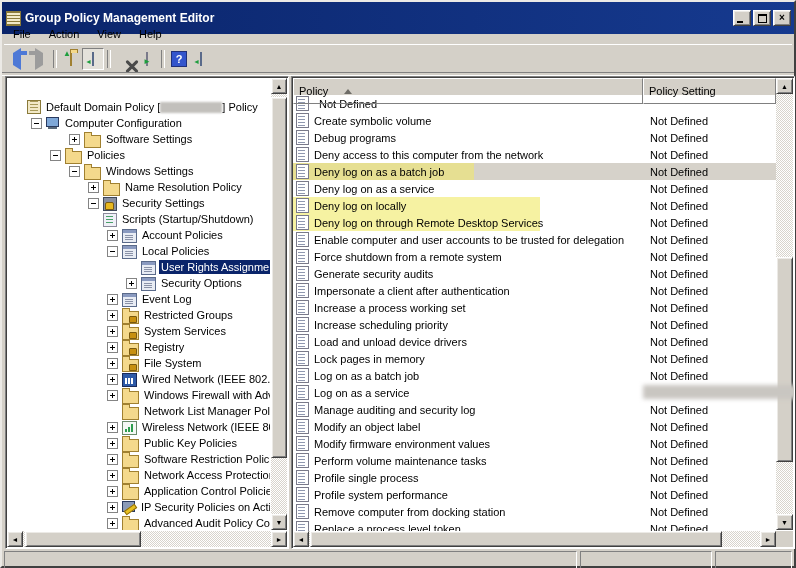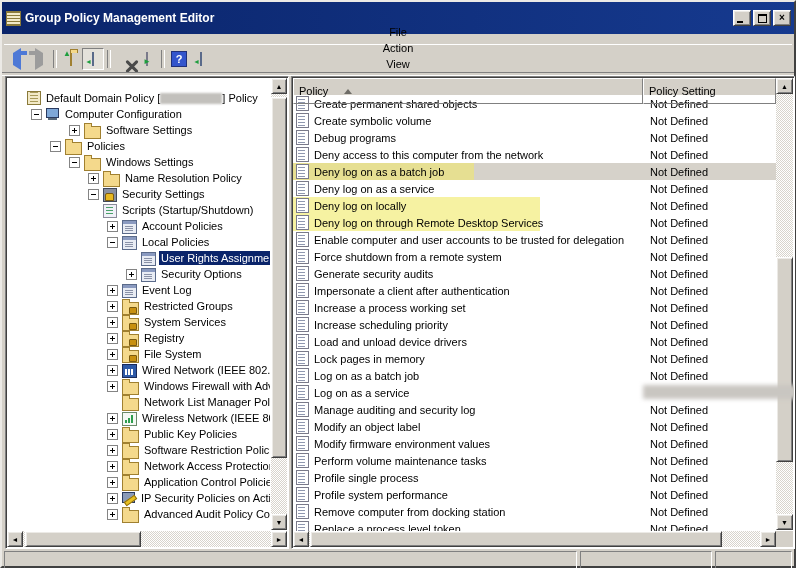--- a/index.html
+++ b/index.html
@@ -16,21 +16,21 @@
   .title-text{color:#fff;font-weight:bold;font-size:12px;white-space:nowrap;}
   .win-btns{margin-left:auto;display:flex;gap:2px;}
   .wbtn{width:16px;height:14px;background:#D4D0C8;border:1px solid;border-color:#fff #404040 #404040 #fff;
         box-shadow:inset 1px 1px 0 #ECEAE6,inset -1px -1px 0 #808080;position:relative;
         display:flex;align-items:center;justify-content:center;font-size:10px;font-weight:bold;line-height:1;}
   .wbtn .minbar{position:absolute;left:3px;bottom:2px;width:6px;height:2px;background:#000;}
   .wbtn .maxbox{width:7px;height:6px;border:1px solid #000;border-top-width:2px;}
 
   
   .menubar{position:absolute;left:2px;top:22px;right:2px;height:20px;display:flex;align-items:center;
-           border-bottom:1px solid #fff;flex-direction:column;}
+           border-bottom:1px solid #fff;}
   .menu-item{padding:2px 9px;}
 
   
   .toolbar{position:absolute;left:2px;top:43px;right:2px;height:27px;display:flex;align-items:center;padding-left:2px;}
   .tbtn{width:22px;height:22px;display:flex;align-items:center;justify-content:center;position:relative;flex:none;}
   .tbtn.pressed{border:1px solid;border-color:#808080 #fff #fff #808080;background:#E4E1DA;width:20px;height:20px;}
   .tsep{width:2px;height:18px;border-left:1px solid #808080;border-right:1px solid #fff;margin:0 3px;flex:none;}
   .etch-h{position:absolute;left:0;right:0;top:70px;height:2px;border-top:1px solid #808080;border-bottom:1px solid #fff;}
 
   
@@ -57,21 +57,21 @@
 
   
   .main{position:absolute;left:3px;top:74px;width:790px;height:473px;display:flex;}
   .pane{background:#fff;border:1px solid;border-color:#808080 #fff #fff #808080;
         box-shadow:inset 1px 1px 0 #404040;position:relative;box-sizing:border-box;overflow:hidden;}
   .tree-pane{width:284px;flex:none;}
   .splitter{width:2px;flex:none;background:#D4D0C8;}
   .list-pane{flex:1;}
 
   
-  .tree-view{position:absolute;left:2px;top:2px;right:18px;bottom:18px;overflow:hidden;padding-top:11px;}
+  .tree-view{position:absolute;left:2px;top:2px;right:18px;bottom:18px;overflow:hidden;padding-top:20px;}
   .trow{display:flex;align-items:center;height:16px;white-space:nowrap;}
   .expander{flex:none;width:9px;height:9px;background:#fff;border:1px solid #848484;margin-right:4px;position:relative;box-sizing:content-box;}
   .expander::before{content:"";position:absolute;left:2px;top:4px;width:5px;height:1px;background:#000;}
   .expander.plus::after{content:"";position:absolute;left:4px;top:2px;width:1px;height:5px;background:#000;}
   .exp-spacer{flex:none;width:15px;}
   .ticon{flex:none;width:16px;height:14px;margin-right:3px;position:relative;}
   .tlabel{padding:1px 2px;}
   .trow.selected .tlabel{background:#0A246A;color:#fff;}
   .redact-inline{display:inline-block;width:62px;height:11px;background:#C2C0BC;filter:blur(1.2px);vertical-align:middle;}
 
@@ -408,21 +408,20 @@
           <span>Policy</span>
           <span class="sort-arrow"></span>
         </div>
         <div class="hcell c2">
           <span>Policy Setting</span>
         </div>
       </div>
       <div class="list-body" id="list-body">
           <div class="lrow">
             <span class="picon"></span>
-            <span class="pname">Create permanent shared objects</span>
             <span class="psetting">Not Defined</span>
           </div>
           <div class="lrow">
             <span class="picon"></span>
             <span class="pname">Create symbolic volume</span>
             <span class="psetting">Not Defined</span>
           </div>
           <div class="lrow">
             <span class="picon"></span>
             <span class="pname">Debug programs</span>

